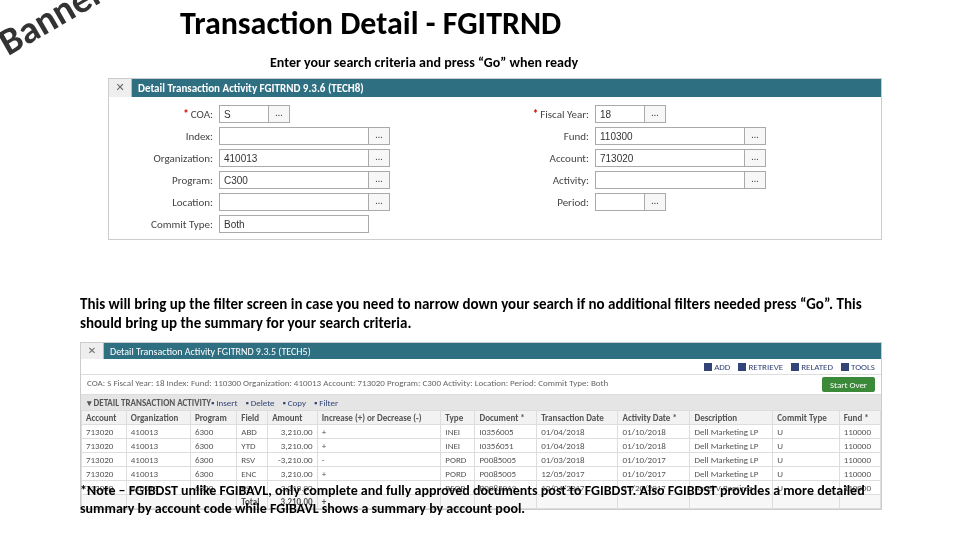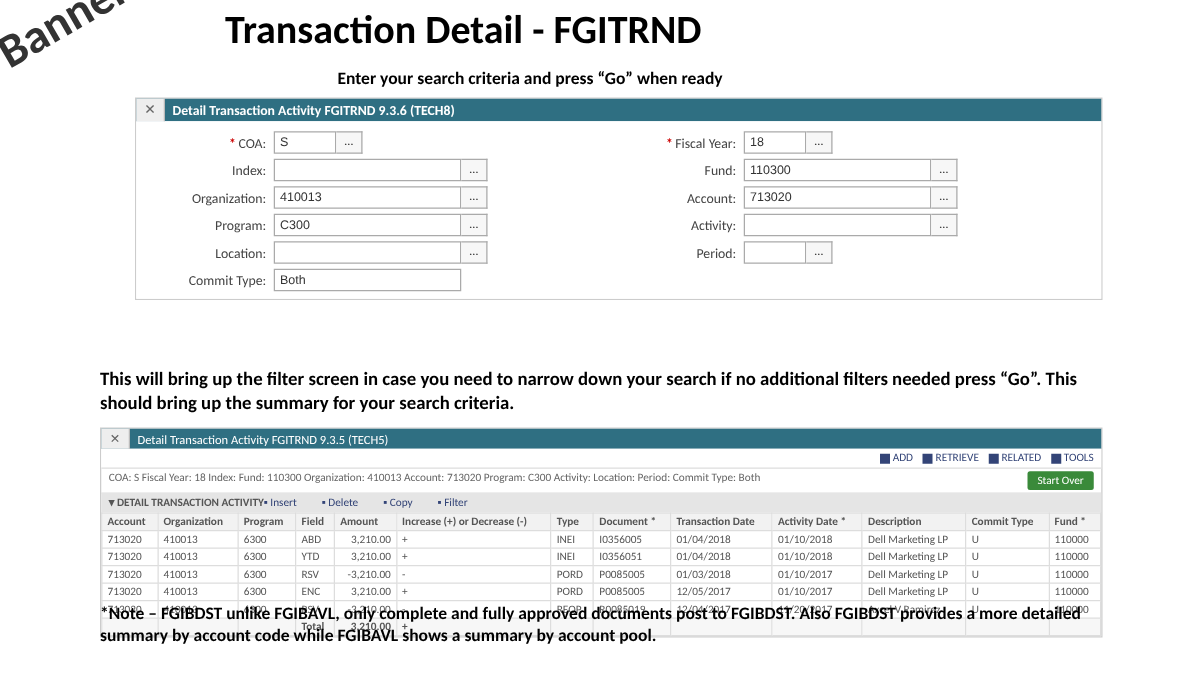--- a/index.html
+++ b/index.html
@@ -28,21 +28,21 @@
   .bar2 .close-x{height:16px;line-height:16px}
   .toolbar{display:flex;justify-content:flex-end;gap:8px;padding:2px 6px;background:#fff;
            border-bottom:1px solid #ddd;font-size:9px;color:#347}
   .tool{display:flex;align-items:center;gap:2px}
   .ticon{width:8px;height:8px;display:inline-block;background:#347}
   .crumbs{font-size:9px;color:#666;padding:2px 6px;border-bottom:1px solid #ddd;display:flex;
           justify-content:space-between;}
   .startover{background:#3a8a3a;color:#fff;font-size:9px;padding:2px 8px;border-radius:2px}
   .section-bar{display:flex;justify-content:flex-start;align-items:center;
                background:#e5e5e5;font-size:9px;font-weight:700;padding:2px 6px;color:#555}
-  .sec-tools{display:flex;gap:20px;font-weight:400;color:#347}
+  .sec-tools{display:flex;gap:8px;font-weight:400;color:#347}
   table{border-collapse:collapse;width:100%;font-size:9px;color:#555}
   th,td{border:1px solid #ddd;padding:1px 4px;text-align:left;white-space:nowrap;
         overflow:hidden;text-overflow:ellipsis}
   th{background:#f2f2f2;font-weight:700}
   tr.total td{background:#f7f7f7;font-weight:700}
   .num{text-align:right}
   .para2{left:80px;top:482px;width:800px;font-size:14px}
 </style>
 </head>
 <body>

